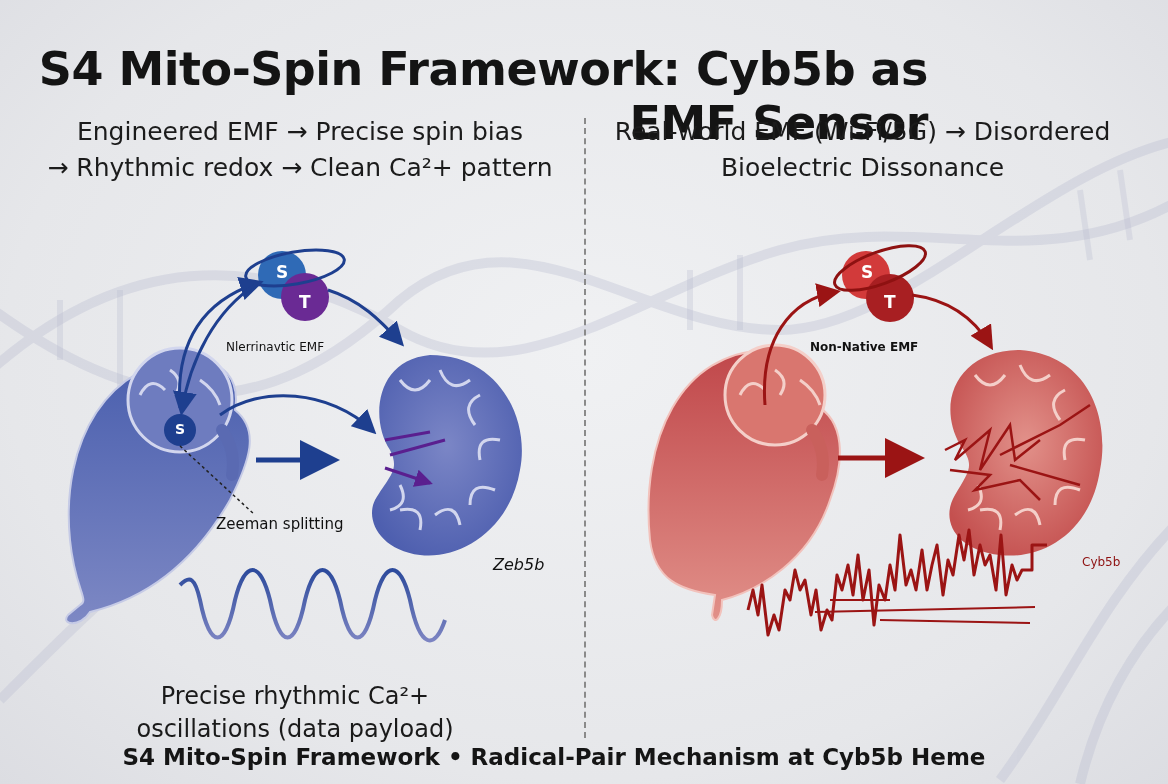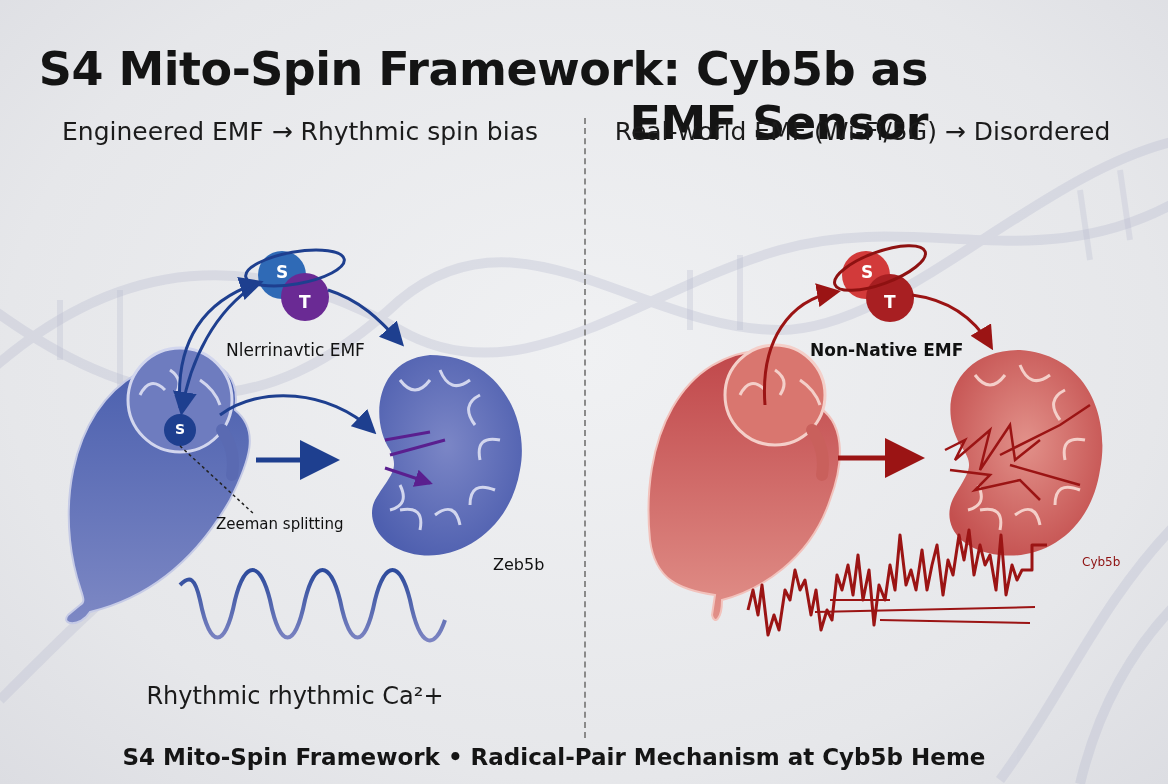--- a/index.html
+++ b/index.html
@@ -3,21 +3,21 @@
 <meta charset="utf-8">
 <style>
   html, body { margin:0; padding:0; }
   body { width:1168px; height:784px; overflow:hidden; background:#e9eaec; font-family:"DejaVu Sans", sans-serif; color:#111; position:relative; }
   .bg { position:absolute; inset:0; background: radial-gradient(ellipse at 50% 45%, #f0f1f3 0%, #e6e7ea 70%, #dcdde2 100%); }
   svg.art { position:absolute; left:0; top:0; }
   .title { position:absolute; left:0; width:928px; top:42px; text-align:right; font-size:46px; font-weight:bold; letter-spacing:-0.5px; color:#141414; }
   .sub { position:absolute; text-align:center; font-size:25px; line-height:36px; color:#1b1b1b; }
   .sub-left { left:20px; width:560px; top:114px; }
   .sub-right { left:590px; width:545px; top:114px; }
-  .label { position:absolute; font-size:17px; color:#111; }
+  .label { position:absolute; font-size:12px; color:#111; }
   .label.bold { font-weight:bold; }
   .cap { position:absolute; text-align:center; font-size:24px; line-height:33px; color:#1a1a1a; }
   .cap-left { left:130px; width:330px; top:680px; }
   .cap-right { left:620px; width:510px; top:680px; }
   .footer { position:absolute; left:0; width:1108px; top:744px; text-align:center; font-size:23px; font-weight:bold; color:#151515; }
   .divider { position:absolute; left:584px; top:118px; height:620px; border-left:2px dashed #8a8a8a; }
 </style>
 </head>
 <body>
 
@@ -128,39 +128,42 @@
 
   <path d="M748,610 l5,-20 l5,25 l4,-30 l6,50 l6,-20 l5,15 l6,-40 l5,10 l5,-30 l5,20 l5,-10 l6,35 l5,-25 l5,40 l6,-20 l5,10 l5,-45 l5,15 l6,-25 l5,30 l5,-40 l5,45 l6,-30 l5,55 l5,-40 l6,15 l5,-35 l5,25 l5,-55 l6,50 l5,-15 l5,20 l6,-40 l5,40 l5,-25 l5,-20 l6,50 l5,-35 l5,15 l6,-40 l5,25 l5,-30 l5,45 l6,-30 l5,20 l5,-10 l6,35 l5,-55 l5,60 l6,-30 l5,15 l5,-10 l10,0 l0,-25 l15,0" stroke="#9b1414" stroke-width="3" fill="none" stroke-linejoin="round"></path>
   <path d="M815,612 l220,-5 M880,620 l150,3 M830,600 l60,0" stroke="#9b1414" stroke-width="2" fill="none"></path>
 </svg>
 
 <div class="divider"></div>
 
 <div class="title">S4 Mito-Spin Framework: Cyb5b as EMF Sensor</div>
 
 <div class="sub sub-left">
-  <div>Engineered EMF → Rhythmic spin bias</div>
+  <div>Engineered EMF → Precise spin bias</div>
+  <div>→ Rhythmic redox → Clean Ca²+ pattern</div>
 </div>
 
 <div class="sub sub-right">
   <div>Real-world EMF (Wi-Fi/5G) → Disordered</div>
+  <div>Bioelectric Dissonance</div>
 </div>
 
 <div class="label bold" style="left:276px;top:262px;color:#fff;font-size:17px;">S</div>
 <div class="label bold" style="left:299px;top:292px;color:#fff;font-size:17px;">T</div>
 <div class="label bold" style="left:175px;top:421px;color:#fff;font-size:14px;">S</div>
 <div class="label bold" style="left:861px;top:262px;color:#fff;font-size:17px;">S</div>
 <div class="label bold" style="left:884px;top:292px;color:#fff;font-size:17px;">T</div>
 
 <div class="label" style="left:226px;top:340px;">Nlerrinavtic EMF</div>
 <div class="label bold" style="left:810px;top:340px;">Non-Native EMF</div>
 
 <div class="label" style="left:216px;top:515px;font-size:15px;text-align:center;">Zeeman splitting</div>
-<div class="label" style="left:493px;top:555px;font-size:16px;">Zeb5b</div>
+<div class="label" style="left:493px;top:555px;font-size:16px;font-style:italic;">Zeb5b</div>
 <div class="label" style="left:1082px;top:555px;font-size:12px;color:#8e1111;">Cyb5b</div>
 
 <div class="cap cap-left">
-  <div>Rhythmic rhythmic Ca²+</div>
+  <div>Precise rhythmic Ca²+</div>
+  <div>oscillations (data payload)</div>
 </div>
 <div class="cap cap-right">
 </div>
 
 <div class="footer">S4 Mito-Spin Framework • Radical-Pair Mechanism at Cyb5b Heme</div>
 
 </body></html>

